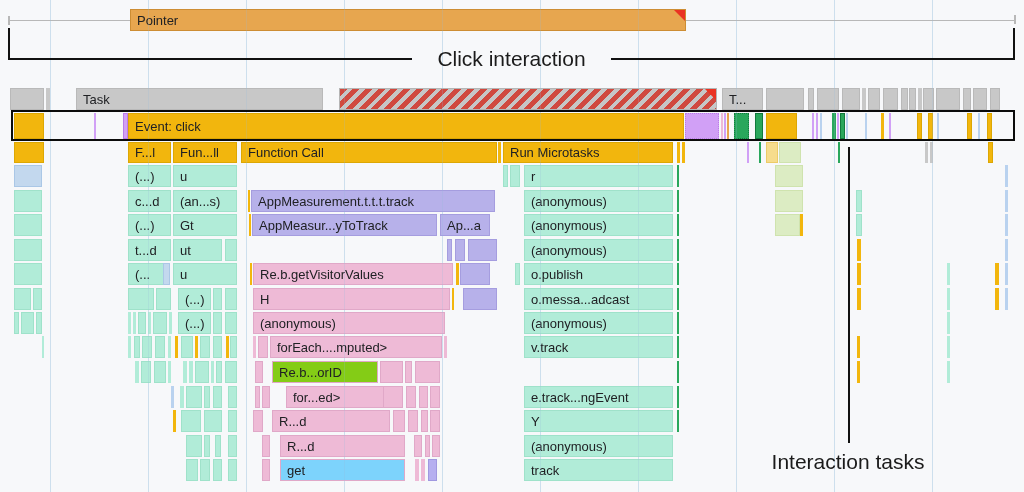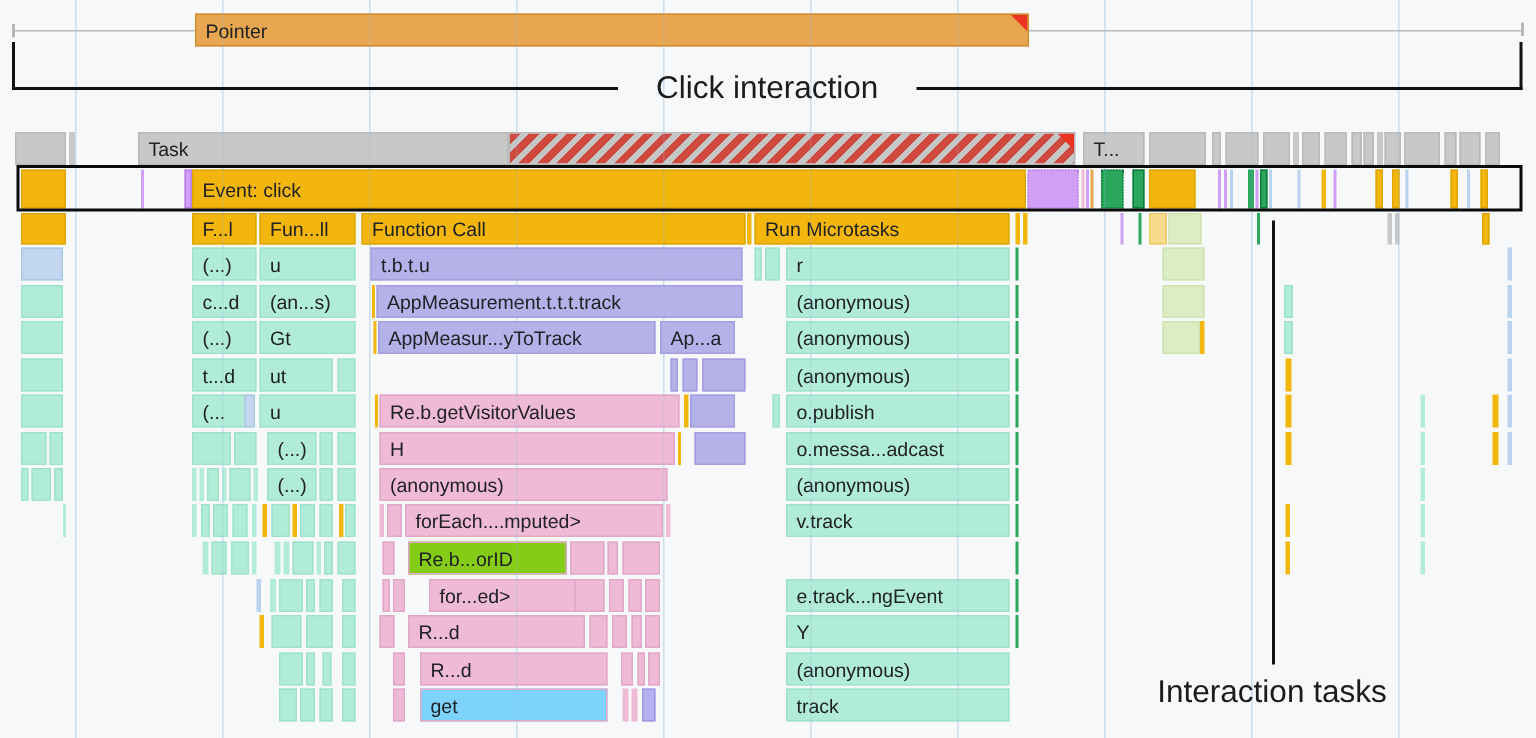--- a/index.html
+++ b/index.html
@@ -45,21 +45,21 @@
   <div class="biglabel" style="left:412px;top:47px;width:199px;">Click interaction</div>
 
   <div id="selection-box"></div>
 
   <div class="annot" style="left:848px;top:147px;width:2px;height:296px;"></div>
   <div class="biglabel" style="left:740px;top:450px;width:216px;">Interaction tasks</div>
 
 <div class="bar lbl" style="left: 130px; top: 9px; width: 556px; height: 22px; background: rgb(231, 166, 79); border: 1px solid rgb(205, 141, 51);">Pointer<span class="tri"></span></div>
     <div class="bar" style="left: 10px; top: 88px; width: 34px; height: 22px; background: rgb(200, 200, 200); border: 1px solid rgb(185, 185, 185);"></div>
     <div class="bar" style="left: 46px; top: 88px; width: 4px; height: 22px; background: rgb(200, 200, 200);"></div>
-    <div class="bar lbl" style="left: 92px; top: 88px; width: 247px; height: 22px; background: rgb(200, 200, 200); border: 1px solid rgb(185, 185, 185); text-align: right;">Task</div>
+    <div class="bar lbl" style="left: 76px; top: 88px; width: 247px; height: 22px; background: rgb(200, 200, 200); border: 1px solid rgb(185, 185, 185); text-align: right;">Task</div>
     <div class="bar hatch" style="left: 339px; top: 88px; width: 378px; height: 22px;">
       <span class="tri"></span>
     </div>
     <div class="bar lbl" style="left: 722px; top: 88px; width: 41px; height: 22px; background: rgb(200, 200, 200); border: 1px solid rgb(185, 185, 185);">T...</div>
     <div class="bar" style="left: 766px; top: 88px; width: 38px; height: 22px; background: rgb(200, 200, 200); border: 1px solid rgb(185, 185, 185);"></div>
     <div class="bar" style="left: 808px; top: 88px; width: 6px; height: 22px; background: rgb(200, 200, 200); border: 1px solid rgb(185, 185, 185);"></div>
     <div class="bar" style="left: 817px; top: 88px; width: 22px; height: 22px; background: rgb(200, 200, 200); border: 1px solid rgb(185, 185, 185);"></div>
     <div class="bar" style="left: 842px; top: 88px; width: 18px; height: 22px; background: rgb(200, 200, 200); border: 1px solid rgb(185, 185, 185);"></div>
     <div class="bar" style="left: 862px; top: 88px; width: 4px; height: 22px; background: rgb(200, 200, 200);"></div>
     <div class="bar" style="left: 868px; top: 88px; width: 12px; height: 22px; background: rgb(200, 200, 200); border: 1px solid rgb(185, 185, 185);"></div>
@@ -111,21 +111,20 @@
     <div class="bar" style="left: 759px; top: 142px; width: 2px; height: 21px; background: rgb(42, 167, 92);"></div>
     <div class="bar" style="left: 766px; top: 142px; width: 12px; height: 21px; background: rgb(246, 220, 140); border: 1px solid rgb(236, 203, 103);"></div>
     <div class="bar" style="left: 779px; top: 142px; width: 22px; height: 21px; background: rgb(220, 236, 195); border: 1px solid rgb(207, 227, 174);"></div>
     <div class="bar" style="left: 838px; top: 142px; width: 2px; height: 21px; background: rgb(42, 167, 92);"></div>
     <div class="bar" style="left: 925px; top: 142px; width: 3px; height: 21px; background: rgb(200, 200, 200);"></div>
     <div class="bar" style="left: 930px; top: 142px; width: 3px; height: 21px; background: rgb(200, 200, 200);"></div>
     <div class="bar" style="left: 988px; top: 142px; width: 5px; height: 21px; background: rgb(242, 182, 13); border: 1px solid rgb(221, 167, 3);"></div>
     <div class="bar" style="left: 14px; top: 165px; width: 28px; height: 22px; background: rgb(195, 216, 238); border: 1px solid rgb(170, 199, 230);"></div>
     <div class="bar lbl" style="left: 128px; top: 165px; width: 43px; height: 22px; background: rgb(177, 236, 216); border: 1px solid rgb(159, 226, 202);">(...)</div>
     <div class="bar lbl" style="left: 173px; top: 165px; width: 64px; height: 22px; background: rgb(177, 236, 216); border: 1px solid rgb(159, 226, 202);">u</div>
-    <div class="bar lbl" style="left: 247px; top: 165px; width: 248px; height: 22px; background: rgb(183, 177, 234); border: 1px solid rgb(165, 157, 223);">t.b.t.u</div>
     <div class="bar" style="left: 503px; top: 165px; width: 5px; height: 22px; background: rgb(177, 236, 216); border: 1px solid rgb(159, 226, 202);"></div>
     <div class="bar" style="left: 510px; top: 165px; width: 10px; height: 22px; background: rgb(177, 236, 216); border: 1px solid rgb(159, 226, 202);"></div>
     <div class="bar lbl" style="left: 524px; top: 165px; width: 149px; height: 22px; background: rgb(177, 236, 216); border: 1px solid rgb(159, 226, 202);">r</div>
     <div class="bar" style="left: 677px; top: 165px; width: 2px; height: 22px; background: rgb(42, 167, 92);"></div>
     <div class="bar" style="left: 775px; top: 165px; width: 28px; height: 22px; background: rgb(220, 236, 195); border: 1px solid rgb(207, 227, 174);"></div>
     <div class="bar" style="left: 1005px; top: 165px; width: 3px; height: 22px; background: rgb(185, 210, 239);"></div>
     <div class="bar" style="left: 14px; top: 190px; width: 28px; height: 22px; background: rgb(177, 236, 216); border: 1px solid rgb(159, 226, 202);"></div>
     <div class="bar lbl" style="left: 128px; top: 190px; width: 43px; height: 22px; background: rgb(177, 236, 216); border: 1px solid rgb(159, 226, 202);">c...d</div>
     <div class="bar lbl" style="left: 173px; top: 190px; width: 64px; height: 22px; background: rgb(177, 236, 216); border: 1px solid rgb(159, 226, 202);">(an...s)</div>
     <div class="bar" style="left: 248px; top: 190px; width: 2px; height: 22px; background: rgb(242, 182, 13);"></div>

